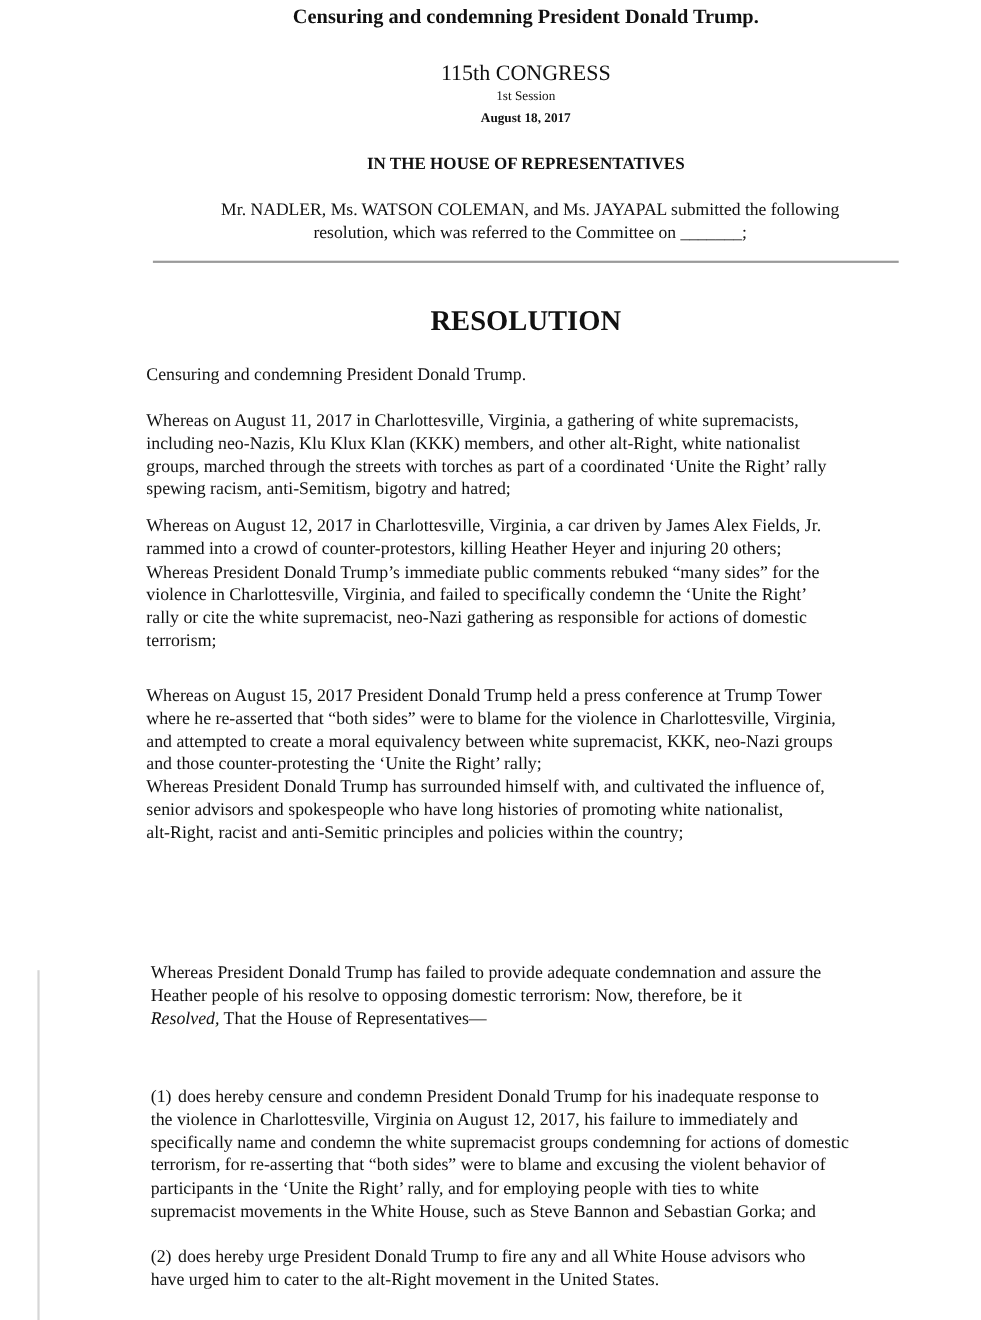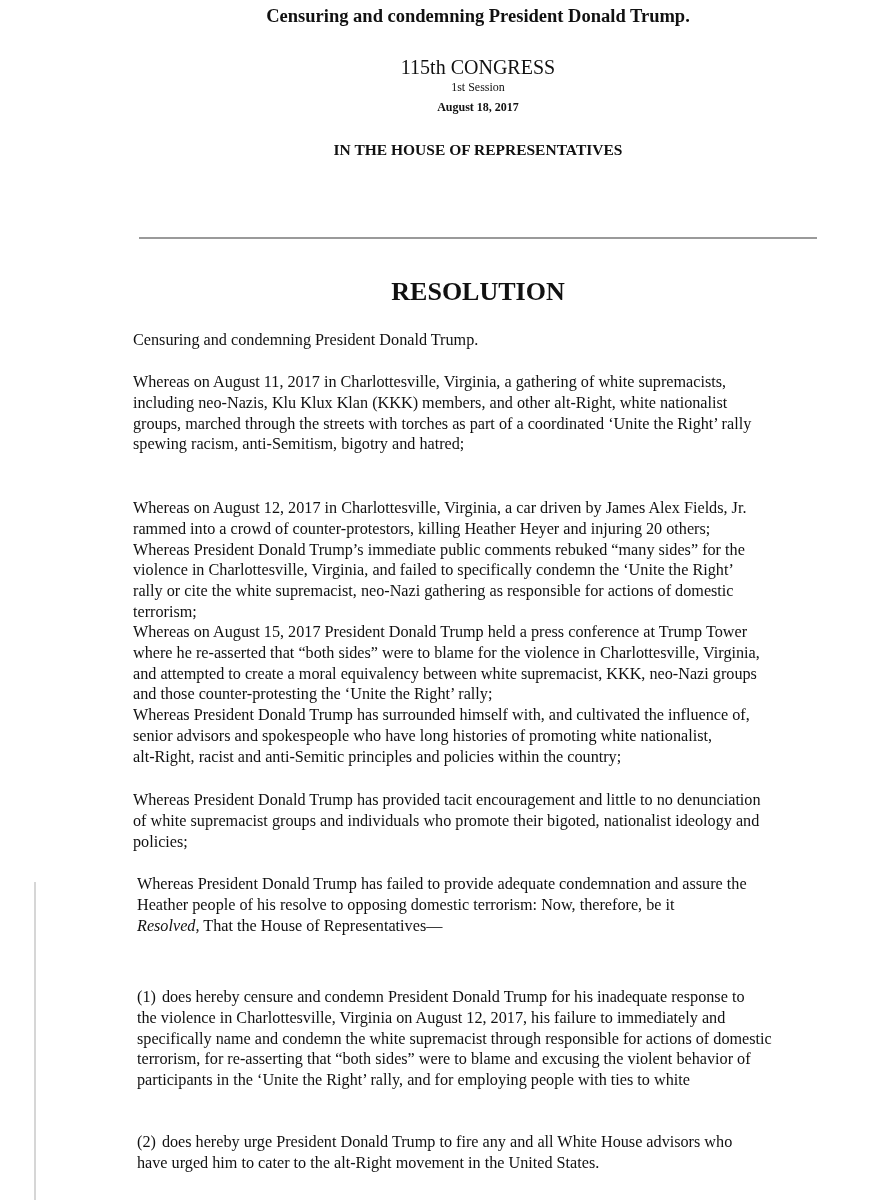--- a/index.html
+++ b/index.html
@@ -89,21 +89,21 @@
     .para {
       position: absolute;
       left: 101px;
       width: 700px;
       font-size: 16.2px;
       line-height: 20.8px;
       margin: 0;
     }
     .p0 { top: 330px; }
     .p1 { top: 372px; }
-    .p2 { top: 498px; }
+    .p2 { top: 468px; }
     .p3 { top: 622px; }
     .p4 { top: 705px; }
     .p5 { top: 790px; }
     .p6 { top: 874px; left: 105px; }
     .p7 { top: 987px; left: 105px; }
     .p8 { top: 1132px; left: 105px; }
     .para span { display: block; white-space: nowrap; }
     .resolved-word { font-style: italic; }
     .num { margin-right: 6px; }
   </style>
@@ -112,20 +112,24 @@
 
 <div class="page">
   <div class="edge-line"></div>
 
   <div class="center title">Censuring and condemning President Donald Trump.</div>
   <div class="center congress">115th CONGRESS</div>
   <div class="center session">1st Session</div>
   <div class="center date">August 18, 2017</div>
   <div class="center house">IN THE HOUSE OF REPRESENTATIVES</div>
 
+  <div class="center sponsors">
+    <div>Mr. NADLER, Ms. WATSON COLEMAN, and Ms. JAYAPAL submitted the following</div>
+    <div>resolution, which was referred to the Committee on _______;</div>
+  </div>
 
   <div class="divider"></div>
 
   <div class="center resolution-heading">RESOLUTION</div>
 
   <p class="para p0">
     <span>Censuring and condemning President Donald Trump.</span>
   </p>
 
   <p class="para p1">
@@ -150,37 +154,33 @@
     <span>and attempted to create a moral equivalency between white supremacist, KKK, neo-Nazi groups</span>
     <span>and those counter-protesting the ‘Unite the Right’ rally;</span>
   </p>
 
   <p class="para p4">
     <span>Whereas President Donald Trump has surrounded himself with, and cultivated the influence of,</span>
     <span>senior advisors and spokespeople who have long histories of promoting white nationalist,</span>
     <span>alt-Right, racist and anti-Semitic principles and policies within the country;</span>
   </p>
 
-  <p class="para p5">
-    <span>Whereas President Donald Trump has provided tacit encouragement and little to no denunciation</span>
-    <span>of white supremacist groups and individuals who promote their bigoted, nationalist ideology and</span>
-    <span>policies;</span>
-  </p>
 
   <p class="para p6">
     <span>Whereas President Donald Trump has failed to provide adequate condemnation and assure the</span>
     <span>Heather people of his resolve to opposing domestic terrorism: Now, therefore, be it</span>
     <span><em class="resolved-word">Resolved,</em><i style="font-style:normal"> That the House of Representatives—</i></span>
   </p>
 
   <p class="para p7">
     <span><i style="font-style:normal" class="num">(1)</i><i style="font-style:normal">does hereby censure and condemn President Donald Trump for his inadequate response to</i></span>
     <span>the violence in Charlottesville, Virginia on August 12, 2017, his failure to immediately and</span>
-    <span>specifically name and condemn the white supremacist through responsible for actions of domestic</span>
+    <span>specifically name and condemn the white supremacist groups condemning for actions of domestic</span>
     <span>terrorism, for re-asserting that “both sides” were to blame and excusing the violent behavior of</span>
     <span>participants in the ‘Unite the Right’ rally, and for employing people with ties to white</span>
+    <span>supremacist movements in the White House, such as Steve Bannon and Sebastian Gorka; and</span>
   </p>
 
   <p class="para p8">
     <span><i style="font-style:normal" class="num">(2)</i><i style="font-style:normal">does hereby urge President Donald Trump to fire any and all White House advisors who</i></span>
     <span>have urged him to cater to the alt-Right movement in the United States.</span>
   </p>
 </div>
 
 </body></html>

